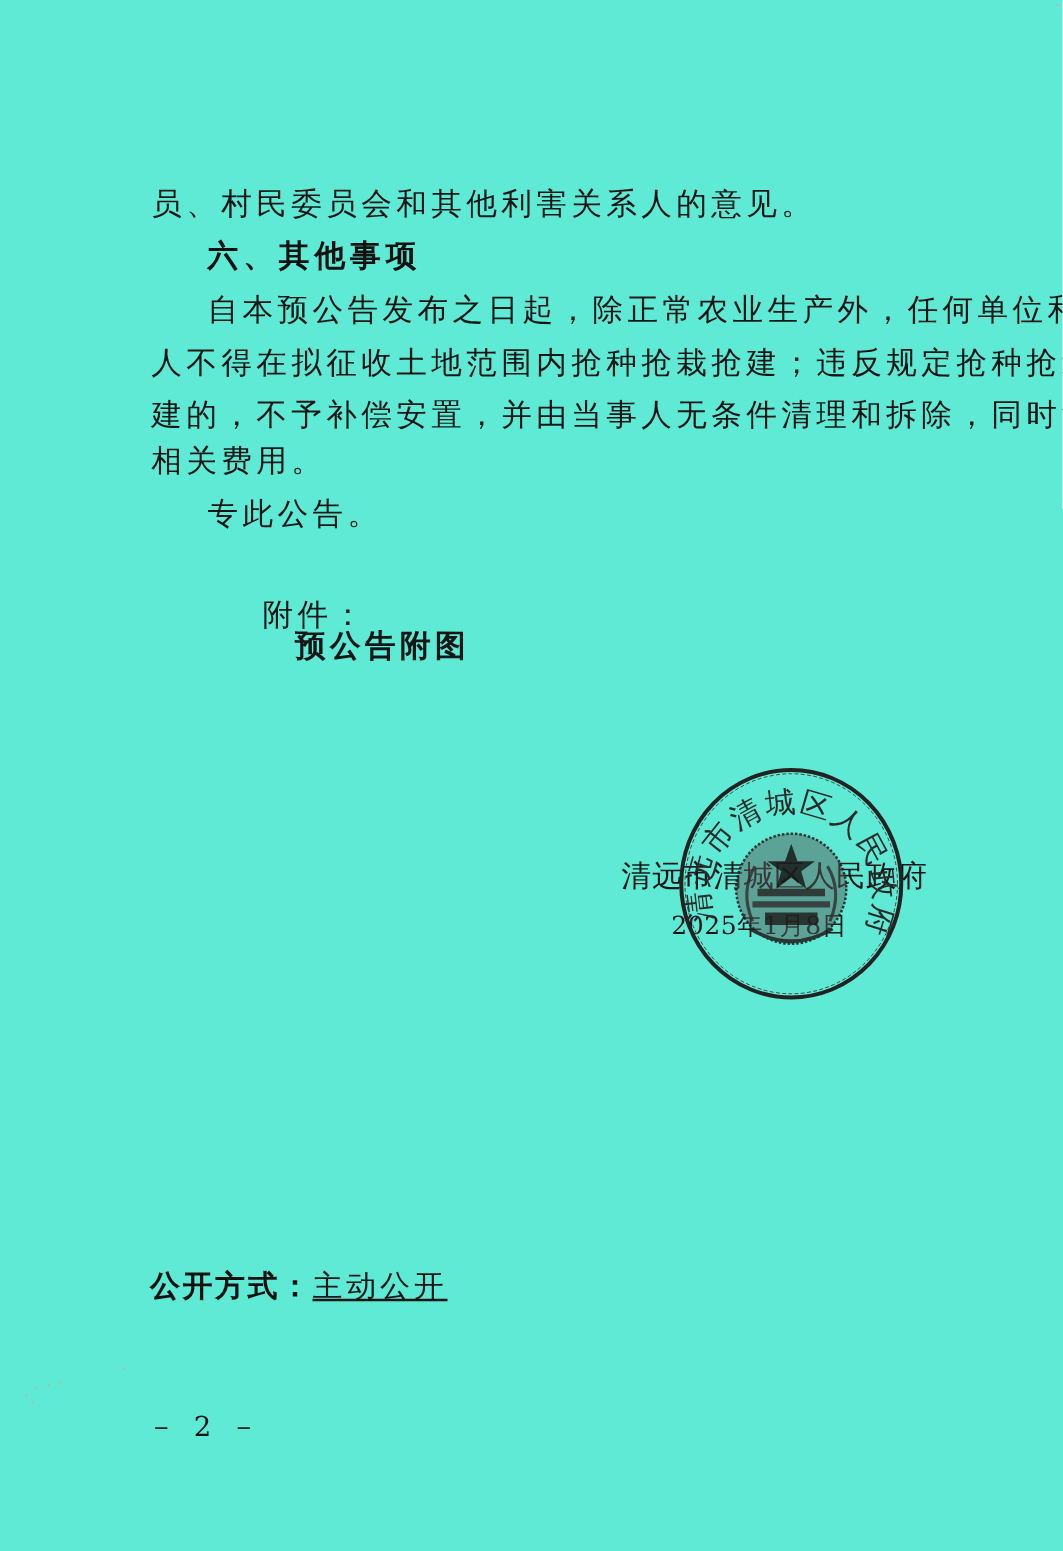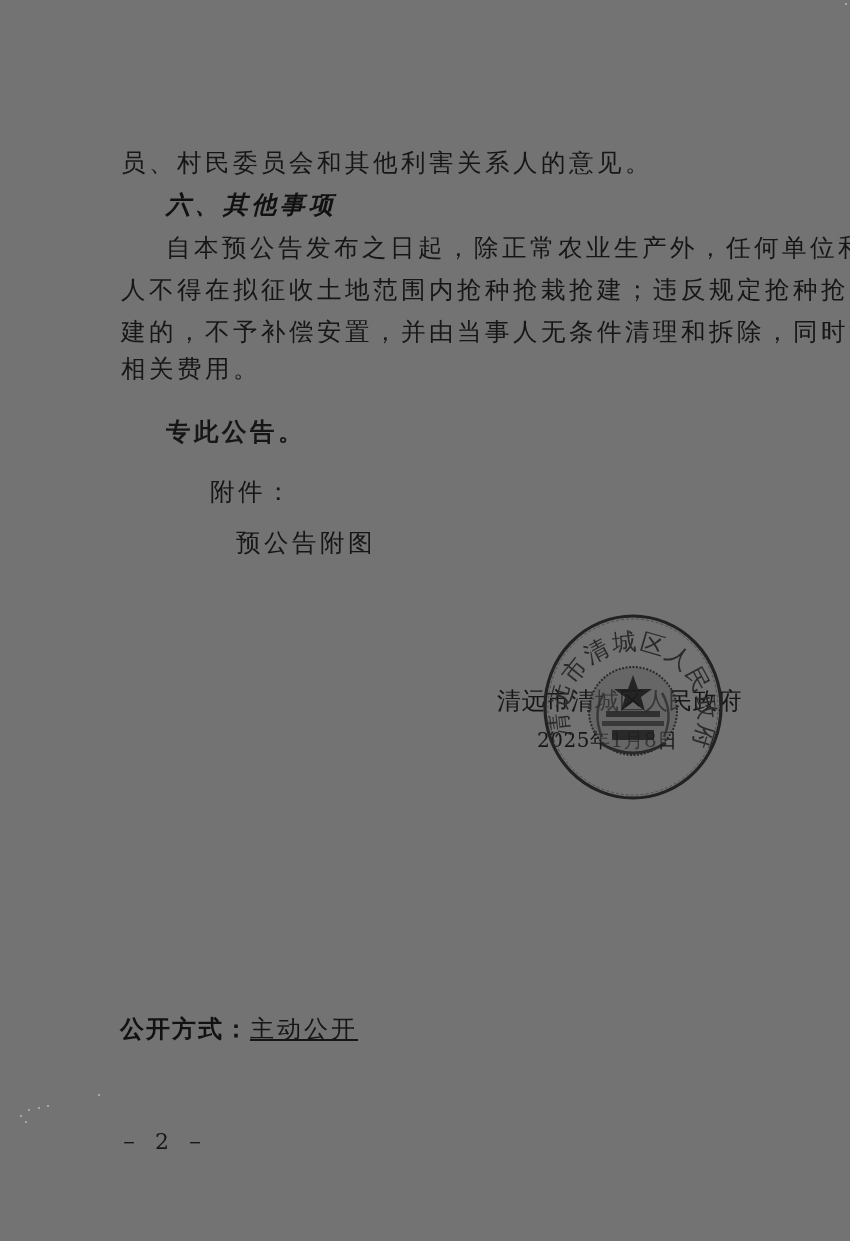--- a/index.html
+++ b/index.html
@@ -12,21 +12,21 @@
       height: 1241px;
       position: relative;
       overflow: hidden;
       font-family: "DejaVu Serif", "Liberation Serif", serif;
       color: #1a1a1a;
     }
     .page {
       position: absolute;
       left: 0; top: 0;
       width: 850px; height: 1241px;
-      background: #737373;
+      background: #5eead4;
     }
     .line {
       position: absolute;
       font-size: 24.5px;
       line-height: 30px;
       white-space: nowrap;
       letter-spacing: 3.5px;
       color: #161616;
     }
     .heading {
@@ -96,31 +96,31 @@
       border-radius: 1px;
     }
   </style>
 </head>
 <body>
 
 <div class="page">
 
   <div class="line" style="left:121px; top:148px;">员、村民委员会和其他利害关系人的意见。</div>
 
-  <div class="line heading" style="left:166px; top:190px;font-style:italic;">六、其他事项</div>
+  <div class="line heading" style="left:166px; top:190px;">六、其他事项</div>
 
   <div class="line" style="left:166px; top:233px;">自本预公告发布之日起，除正常农业生产外，任何单位和个</div>
   <div class="line" style="left:121px; top:275px;">人不得在拟征收土地范围内抢种抢栽抢建；违反规定抢种抢栽抢</div>
   <div class="line" style="left:121px; top:317px;">建的，不予补偿安置，并由当事人无条件清理和拆除，同时负责</div>
   <div class="line" style="left:121px; top:354px;text-align:right;">相关费用。</div>
 
-  <div class="line" style="left:166px; top:417px;font-weight:bold;">专此公告。</div>
+  <div class="line" style="left:166px; top:396px;">专此公告。</div>
 
   <div class="line" style="left:166px; top:477px;margin-left:44px;">附件：</div>
-  <div class="line" style="left:236px; top:528px;">预公告附图</div>
+  <div class="line" style="left:236px; top:502px;font-weight:bold;">预公告附图</div>
 
   <div class="signature">清远市清城区人民政府</div>
   <div class="date">2025年1月8日</div>
 
   <div class="stamp">
     <svg viewBox="0 0 182 188" xmlns="http://www.w3.org/2000/svg">
       <defs>
         <path id="sealArc" d="M 30 128 A 66 66 0 1 1 152 128"></path>
       </defs>
       <ellipse cx="91" cy="94" rx="88" ry="91" fill="none" stroke="#222" stroke-width="3.2"></ellipse>

